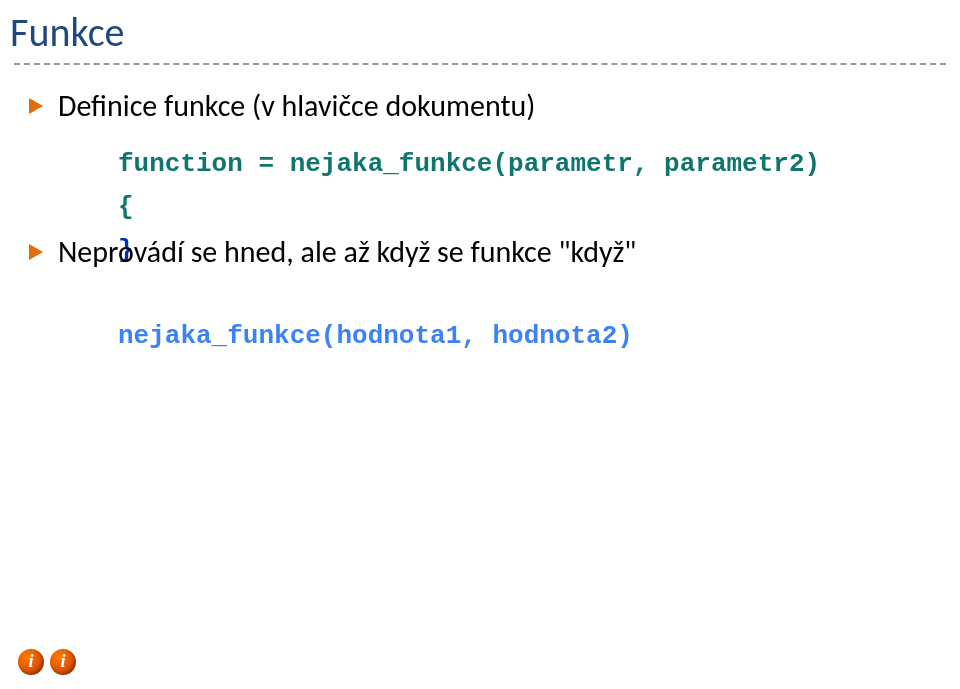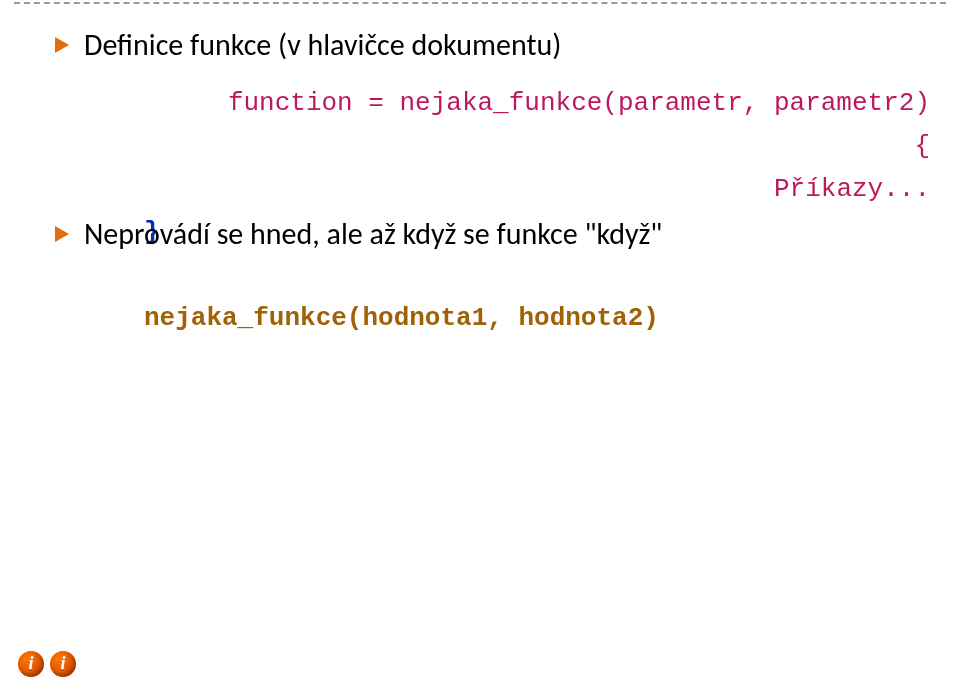--- a/index.html
+++ b/index.html
@@ -1,54 +1,56 @@
 <!DOCTYPE html>
 <html><head>
 <meta charset="utf-8">
 <style>
   * { box-sizing: border-box; margin: 0; padding: 0; }
   html, body { width: 960px; height: 689px; font-family: Calibri, "Segoe UI", Arial, sans-serif; background: #fff; color: #000; }
   .slide { position: relative; width: 960px; height: 689px; padding: 0; }
   .title-wrap { padding: 8px 10px 4px 10px; }
   .title { color: #1f497d; font-size: 40px; font-weight: 400; }
   .hr { border: none; border-top: 2px dashed #999; margin: 2px 14px 22px 14px; }
-  .body { padding: 0 30px 0 54px; }
+  .body { padding: 0 30px 0 28px; }
   .bullet-row { display: flex; align-items: flex-start; gap: 14px; margin-bottom: 22px; }
   .bullet-icon { flex: 0 0 auto; margin-top: 10px; }
   .bullet-text { font-size: 30px; color: #000; line-height: 1.25; }
-  .code { font-family: "Courier New", Courier, monospace; color: #be185d; font-size: 26px; font-weight: normal; line-height: 1.35; margin-left: 90px; margin-bottom: 8px; white-space: pre; text-align: right; }
-  .code-inline { font-family: "Courier New", Courier, monospace; color: #a16207; font-size: 26px; font-weight: bold; margin-left: 90px; white-space: pre; margin-bottom: 28px; margin-top: 6px;}
+  .code { font-family: "Courier New", Courier, monospace; color: #0f766e; font-size: 26px; font-weight: bold; line-height: 1.35; margin-left: 90px; margin-bottom: 8px; white-space: pre; }
+  .code-inline { font-family: "Courier New", Courier, monospace; color: #3b82f6; font-size: 26px; font-weight: bold; margin-left: 90px; white-space: pre; margin-bottom: 28px; margin-top: 6px;}
   .overlap-row { position: relative; height: 40px; margin-bottom: 12px; }
   .overlap-text { position: absolute; left: 0; top: 0; display: flex; align-items: flex-start; gap: 14px; }
   .overlap-brace { position: absolute; left: 90px; top: 2px; font-family: "Courier New", Courier, monospace; color: #062eb5; font-size: 26px; font-weight: bold; }
   .footer-icons { position: absolute; left: 18px; bottom: 14px; display: flex; gap: 6px; }
   .fi { width: 26px; height: 26px; border-radius: 50%; background: radial-gradient(circle at 35% 30%, #ff7b00 0%, #e05500 55%, #a33700 100%); display: flex; align-items: center; justify-content: center; box-shadow: inset -2px -2px 4px rgba(0,0,0,.25); }
   .fi-i { color: #fff; font-family: Georgia, serif; font-weight: bold; font-size: 18px; font-style: italic; line-height: 1; transform: translateY(-1px); }
 </style>
 </head>
 <body>
 
 <div class="slide">
 
+  <div class="title-wrap">
+    <h1 class="title">Funkce</h1>
+  </div>
   <hr class="hr">
 
   <div class="body">
 
     <div class="bullet-row">
       <span class="bullet-icon">
         <svg width="16" height="18" viewBox="0 0 16 18">
             <polygon points="1,1 15,9 1,17" fill="#e46c0a"></polygon>
           </svg>
       </span>
       <span class="bullet-text">Definice funkce (v hlavičce dokumentu)</span>
     </div>
 
     <div class="code">function = nejaka_funkce(parametr, parametr2)</div>
     <div class="code">{</div>
-    <div class="code">Příkazy...</div>
 
     <div class="overlap-row">
       <span class="overlap-brace">}</span>
       <div class="overlap-text">
         <span class="bullet-icon">
           <svg width="16" height="18" viewBox="0 0 16 18">
               <polygon points="1,1 15,9 1,17" fill="#e46c0a"></polygon>
             </svg>
         </span>
         <span class="bullet-text"><span>Ne</span><span>provádí se hned, ale až když se funkce "když"</span></span>

